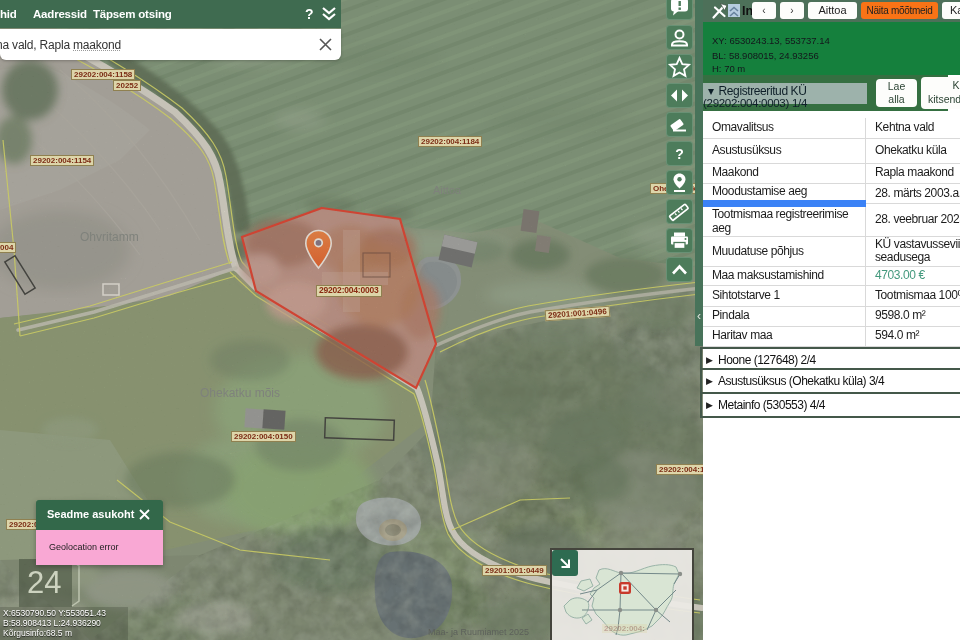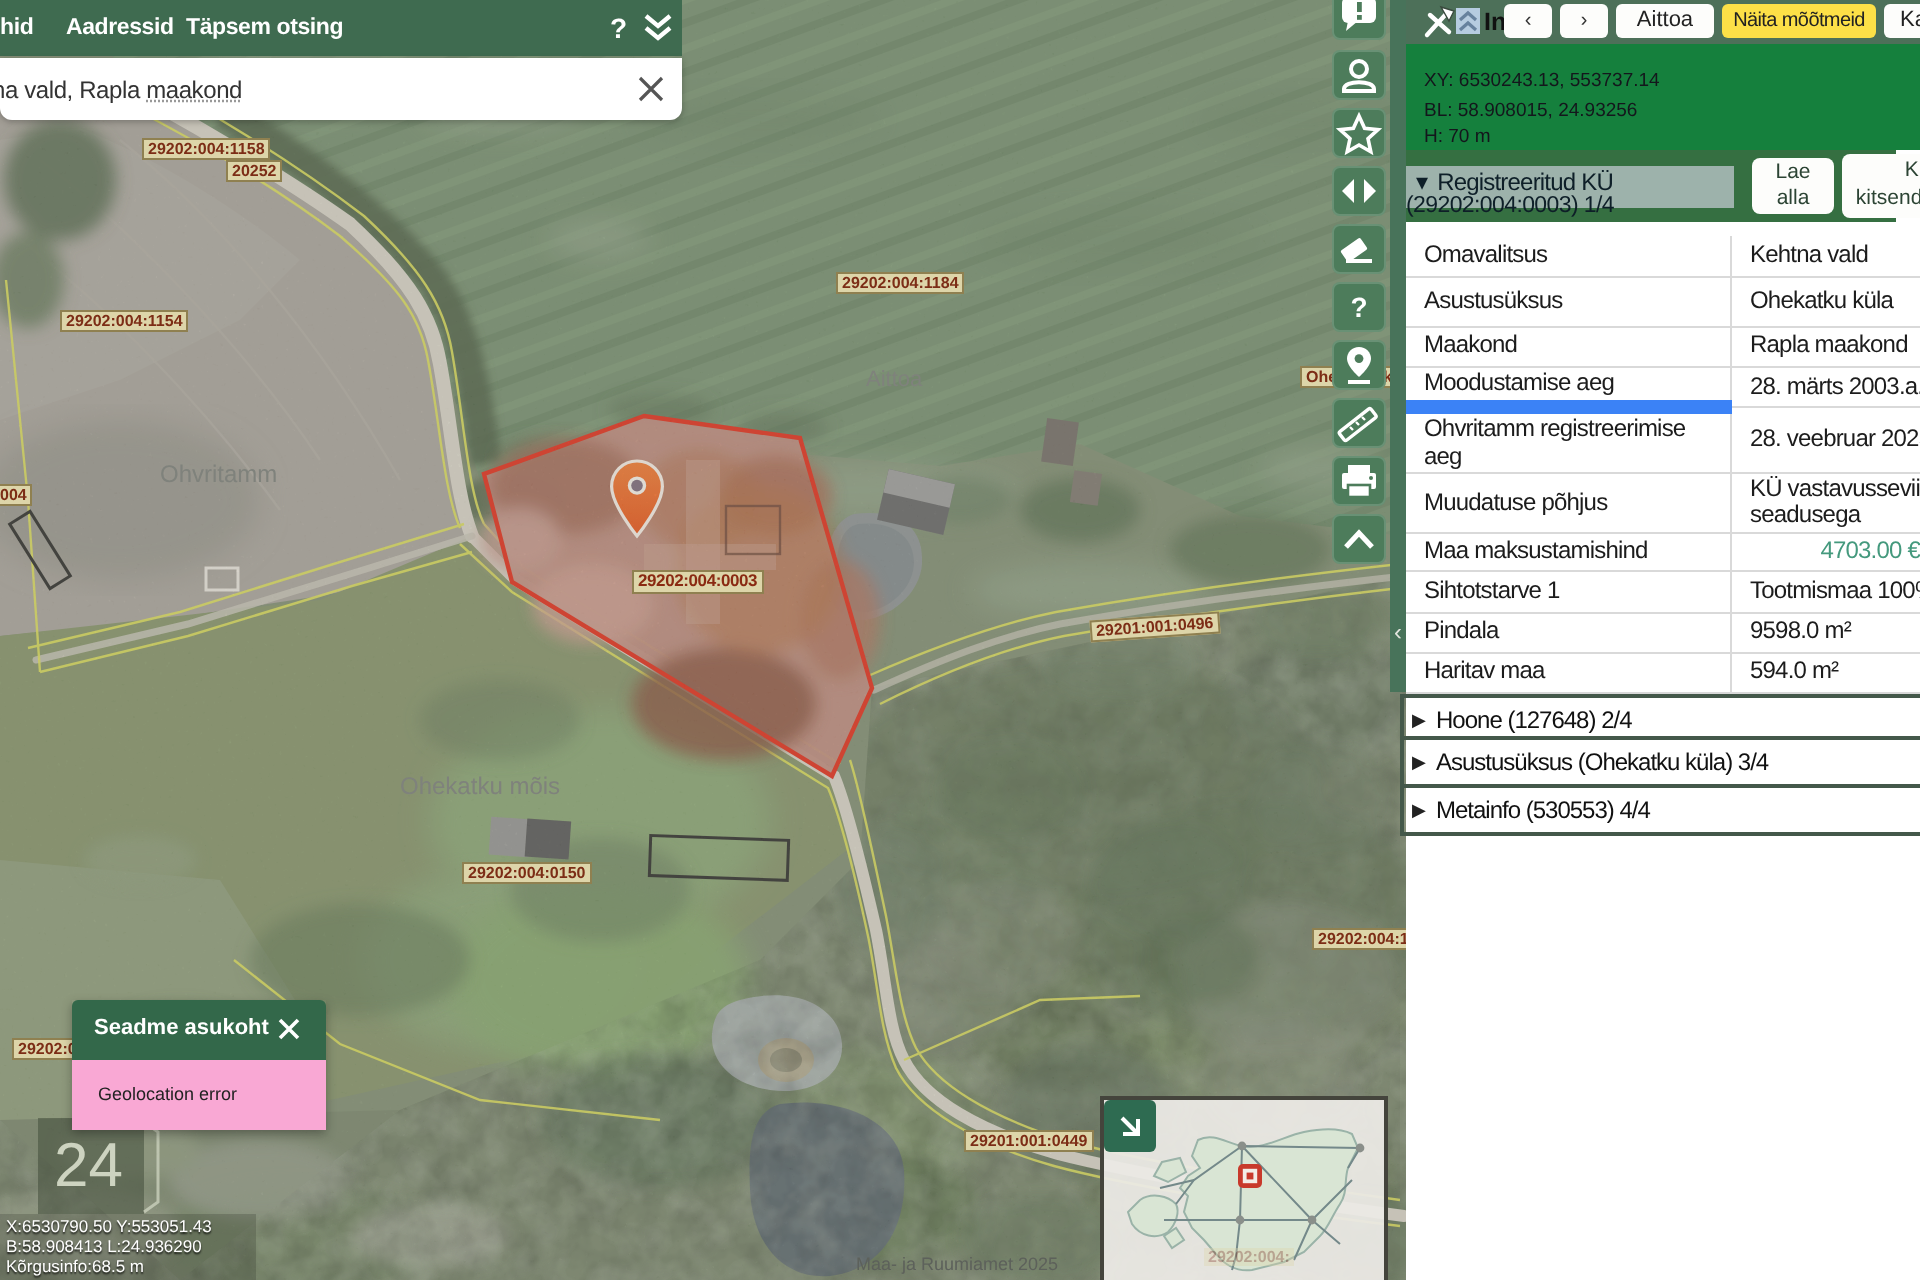--- a/index.html
+++ b/index.html
@@ -324,21 +324,21 @@
       </svg>
     <div style="position:absolute;left:25px;top:4px;width:12px;height:13px;background:#b6cce0;">
       <svg width="12" height="13" viewBox="0 0 12 13">
           <path d="M2,6 L6,2.5 L10,6 M2,11 L6,7.5 L10,11" fill="none" stroke="#67829e" stroke-width="1.6"></path>
         </svg>
     </div>
     <span style="position:absolute;left:39px;top:4px;font-size:12.5px;font-weight:bold;color:#111;">In</span>
     <div style="position:absolute;left:49px;top:2px;width:24px;height:17px;background:#fdfdfb;border-radius:3px;font-size:10px;color:#333;text-align:center;line-height:17px;">‹</div>
     <div style="position:absolute;left:77px;top:2px;width:24px;height:17px;background:#fdfdfb;border-radius:3px;font-size:10px;color:#333;text-align:center;line-height:17px;">›</div>
     <div style="position:absolute;left:105px;top:2px;width:49px;height:17px;background:#fdfdfb;border-radius:3px;font-size:11px;color:#222;text-align:center;line-height:17px;">Aittoa</div>
-    <div style="position:absolute;left:158px;top:2px;width:77px;height:17px;background:#fde047;border-radius:3px;font-size:10px;color:#222;text-align:center;line-height:17px;letter-spacing:-0.3px;">Näita mõõtmeid</div>
+    <div style="position:absolute;left:158px;top:2px;width:77px;height:17px;background:#f97316;border-radius:3px;font-size:10px;color:#222;text-align:center;line-height:17px;letter-spacing:-0.3px;">Näita mõõtmeid</div>
     <div style="position:absolute;left:239px;top:2px;width:30px;height:17px;background:#fdfdfb;border-radius:3px;font-size:11px;color:#222;text-align:left;padding-left:8px;line-height:17px;">Ka</div>
   </div>
 
   <div style="position:absolute;left:0;top:22px;width:257px;height:53px;background:#15803d;color:#14161c;font-size:9.5px;letter-spacing:0px;">
     <div style="position:absolute;left:9px;top:13px;">XY: 6530243.13, 553737.14</div>
     <div style="position:absolute;left:9px;top:28px;">BL: 58.908015, 24.93256</div>
     <div style="position:absolute;left:9px;top:41px;">H: 70 m</div>
   </div>
 
   <div style="position:absolute;left:0;top:75px;width:245px;height:36px;background:#356f41;">
@@ -362,30 +362,30 @@
           </tr>
           <tr style="height:20px;">
             <td style="width:149px;border-bottom:1px solid #d9d9d9;border-right:1px solid #d9d9d9;padding:0 4px 0 9px;line-height:1.1;">Maakond</td>
             <td style="border-bottom:1px solid #d9d9d9;padding:0 0 0 9px;line-height:1.1;white-space:nowrap;overflow:hidden;">Rapla maakond</td>
           </tr>
           <tr style="height:20.5px;">
             <td style="width:149px;border-bottom:7px solid #3b82f6;border-right:1px solid #d9d9d9;padding:0 4px 0 9px;line-height:1.1;">Moodustamise aeg</td>
             <td style="border-bottom:1px solid #d9d9d9;padding:0 0 0 9px;line-height:1.1;white-space:nowrap;overflow:hidden;">28. märts 2003.a.</td>
           </tr>
           <tr style="height:33px;">
-            <td style="width:149px;border-bottom:1px solid #d9d9d9;border-right:1px solid #d9d9d9;padding:0 4px 0 9px;line-height:1.1;">Ohvritamm registreerimise aeg</td>
+            <td style="width:149px;border-bottom:1px solid #d9d9d9;border-right:1px solid #d9d9d9;padding:0 4px 0 9px;line-height:1.1;">Tootmismaa registreerimise aeg</td>
             <td style="border-bottom:1px solid #d9d9d9;padding:0 0 0 9px;line-height:1.1;white-space:nowrap;overflow:hidden;">28. veebruar 2025.a</td>
           </tr>
           <tr style="height:29.5px;">
             <td style="width:149px;border-bottom:1px solid #d9d9d9;border-right:1px solid #d9d9d9;padding:0 4px 0 9px;line-height:1.1;">Muudatuse põhjus</td>
             <td style="border-bottom:1px solid #d9d9d9;padding:0 0 0 9px;line-height:1.1;white-space:nowrap;overflow:hidden;">KÜ vastavusseviim<br>seadusega</td>
           </tr>
           <tr style="height:19px;">
             <td style="width:149px;border-bottom:1px solid #d9d9d9;border-right:1px solid #d9d9d9;padding:0 4px 0 9px;line-height:1.1;">Maa maksustamishind</td>
-            <td style="border-bottom:1px solid #d9d9d9;padding:0 0 0 9px;line-height:1.1;white-space:nowrap;overflow:hidden;color:#44997d;text-align:right;">4703.00 €</td>
+            <td style="border-bottom:1px solid #d9d9d9;padding:0 0 0 9px;line-height:1.1;white-space:nowrap;overflow:hidden;color:#44997d;">4703.00 €</td>
           </tr>
           <tr style="height:21px;">
             <td style="width:149px;border-bottom:1px solid #d9d9d9;border-right:1px solid #d9d9d9;padding:0 4px 0 9px;line-height:1.1;">Sihtotstarve 1</td>
             <td style="border-bottom:1px solid #d9d9d9;padding:0 0 0 9px;line-height:1.1;white-space:nowrap;overflow:hidden;">Tootmismaa 100%</td>
           </tr>
           <tr style="height:20px;">
             <td style="width:149px;border-bottom:1px solid #d9d9d9;border-right:1px solid #d9d9d9;padding:0 4px 0 9px;line-height:1.1;">Pindala</td>
             <td style="border-bottom:1px solid #d9d9d9;padding:0 0 0 9px;line-height:1.1;white-space:nowrap;overflow:hidden;">9598.0 m²</td>
           </tr>
           <tr style="height:20px;">

